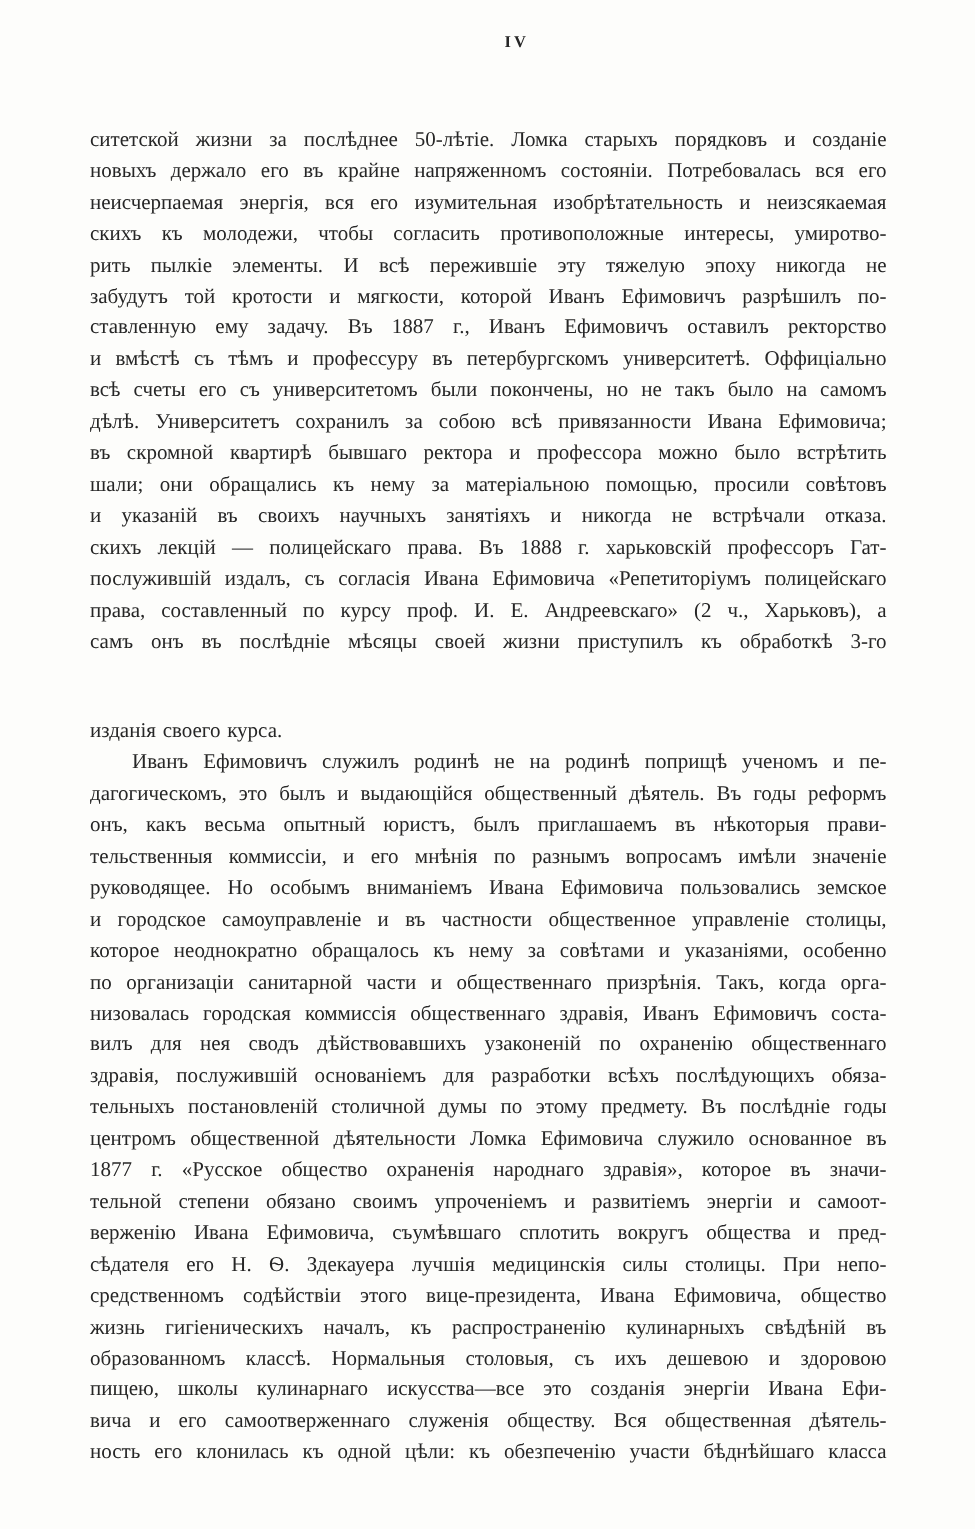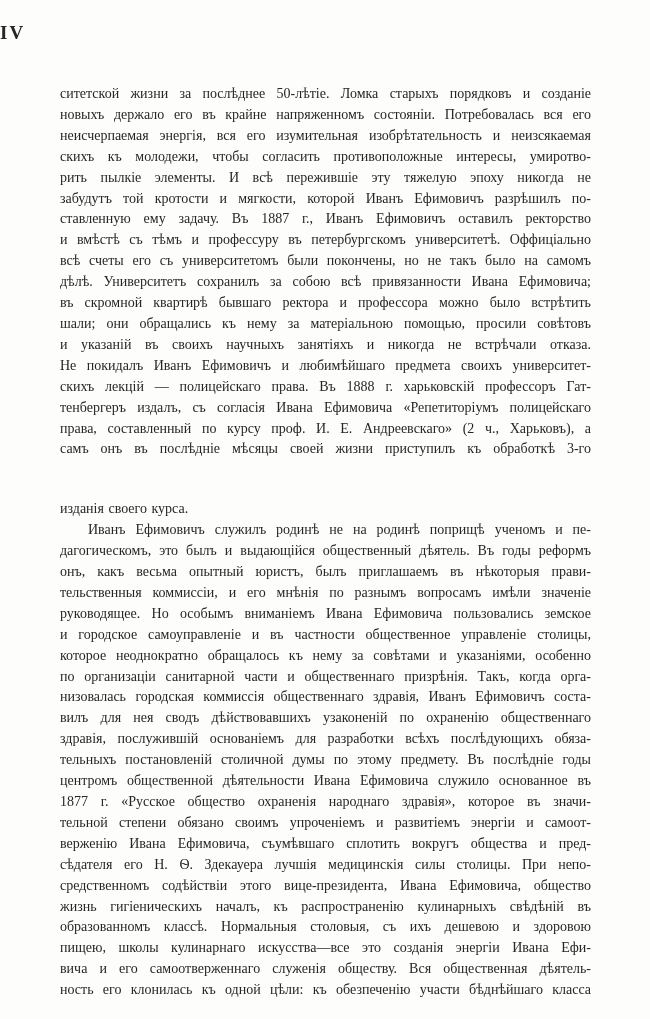--- a/index.html
+++ b/index.html
@@ -17,23 +17,25 @@
     width: 650px;
     height: 1019px;
     background: #fdfdfb;
     color: #262626;
   }
   .page-number {
     position: absolute;
     top: 22px;
     left: 0;
     right: 0;
-    font-size: 19px;
+    text-align: center;
+    font-size: 11px;
     font-weight: bold;
     letter-spacing: 2px;
+    padding-left: 39px;
   }
   .text-block {
     position: absolute;
     left: 60px;
     top: 84px;
     width: 531px;
     font-size: 14px;
     line-height: 20.9px;
     word-spacing: 1px;
   }
@@ -62,39 +64,38 @@
       <div class="line">скихъ къ молодежи, чтобы согласить противоположные интересы, умиротво-</div>
       <div class="line">рить пылкіе элементы. И всѣ пережившіе эту тяжелую эпоху никогда не</div>
       <div class="line">забудутъ той кротости и мягкости, которой Иванъ Ефимовичъ разрѣшилъ по-</div>
       <div class="line">ставленную ему задачу. Въ 1887 г., Иванъ Ефимовичъ оставилъ ректорство</div>
       <div class="line">и вмѣстѣ съ тѣмъ и профессуру въ петербургскомъ университетѣ. Оффиціально</div>
       <div class="line">всѣ счеты его съ университетомъ были покончены, но не такъ было на самомъ</div>
       <div class="line">дѣлѣ. Университетъ сохранилъ за собою всѣ привязанности Ивана Ефимовича;</div>
       <div class="line">въ скромной квартирѣ бывшаго ректора и профессора можно было встрѣтить</div>
       <div class="line">шали; они обращались къ нему за матеріальною помощью, просили совѣтовъ</div>
       <div class="line">и указаній въ своихъ научныхъ занятіяхъ и никогда не встрѣчали отказа.</div>
-      <div class="line">Не покидалъ Иванъ Ефимовичъ и любимѣйшаго предмета своихъ университет-</div>
       <div class="line">скихъ лекцій — полицейскаго права. Въ 1888 г. харьковскій профессоръ Гат-</div>
-      <div class="line">тенбергеръ издалъ, съ согласія Ивана Ефимовича «Репетиторіумъ полицейскаго</div>
+      <div class="line">послужившій издалъ, съ согласія Ивана Ефимовича «Репетиторіумъ полицейскаго</div>
       <div class="line">права, составленный по курсу проф. И. Е. Андреевскаго» (2 ч., Харьковъ), а</div>
       <div class="line">самъ онъ въ послѣдніе мѣсяцы своей жизни приступилъ къ обработкѣ 3-го</div>
       <div class="line last">изданія своего курса.</div>
       <div class="line indent">Иванъ Ефимовичъ служилъ родинѣ не на родинѣ поприщѣ ученомъ и пе-</div>
       <div class="line">дагогическомъ, это былъ и выдающійся общественный дѣятель. Въ годы реформъ</div>
       <div class="line">онъ, какъ весьма опытный юристъ, былъ приглашаемъ въ нѣкоторыя прави-</div>
       <div class="line">тельственныя коммиссіи, и его мнѣнія по разнымъ вопросамъ имѣли значеніе</div>
       <div class="line">руководящее. Но особымъ вниманіемъ Ивана Ефимовича пользовались земское</div>
       <div class="line">и городское самоуправленіе и въ частности общественное управленіе столицы,</div>
       <div class="line">которое неоднократно обращалось къ нему за совѣтами и указаніями, особенно</div>
       <div class="line">по организаціи санитарной части и общественнаго призрѣнія. Такъ, когда орга-</div>
       <div class="line">низовалась городская коммиссія общественнаго здравія, Иванъ Ефимовичъ соста-</div>
       <div class="line">вилъ для нея сводъ дѣйствовавшихъ узаконеній по охраненію общественнаго</div>
       <div class="line">здравія, послужившій основаніемъ для разработки всѣхъ послѣдующихъ обяза-</div>
       <div class="line">тельныхъ постановленій столичной думы по этому предмету. Въ послѣдніе годы</div>
-      <div class="line">центромъ общественной дѣятельности Ивана Ефимовича служило основанное въ</div>
+      <div class="line">центромъ общественной дѣятельности Ломка Ефимовича служило основанное въ</div>
       <div class="line">1877 г. «Русское общество охраненія народнаго здравія», которое въ значи-</div>
       <div class="line">тельной степени обязано своимъ упроченіемъ и развитіемъ энергіи и самоот-</div>
       <div class="line">верженію Ивана Ефимовича, съумѣвшаго сплотить вокругъ общества и пред-</div>
       <div class="line">сѣдателя его Н. Ѳ. Здекауера лучшія медицинскія силы столицы. При непо-</div>
       <div class="line">средственномъ содѣйствіи этого вице-президента, Ивана Ефимовича, общество</div>
       <div class="line">жизнь гигіеническихъ началъ, къ распространенію кулинарныхъ свѣдѣній въ</div>
       <div class="line">образованномъ классѣ. Нормальныя столовыя, съ ихъ дешевою и здоровою</div>
       <div class="line">пищею, школы кулинарнаго искусства—все это созданія энергіи Ивана Ефи-</div>
       <div class="line">вича и его самоотверженнаго служенія обществу. Вся общественная дѣятель-</div>
       <div class="line">ность его клонилась къ одной цѣли: къ обезпеченію участи бѣднѣйшаго класса</div>

